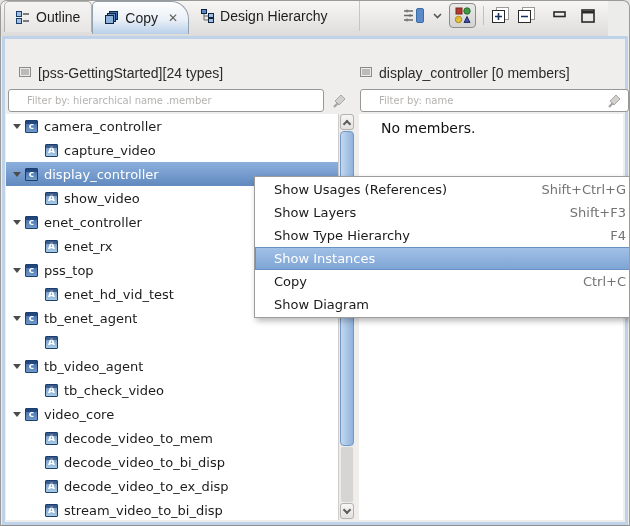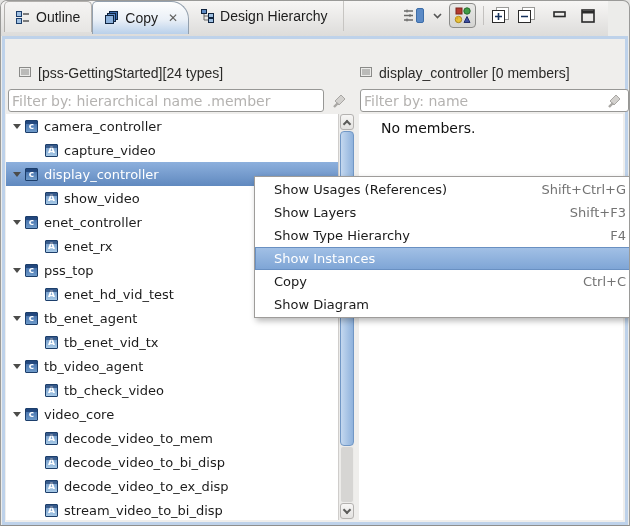--- a/index.html
+++ b/index.html
@@ -19,21 +19,21 @@
   .tab.inactive-first {
     height:31px; margin-left:3px;
     background:linear-gradient(#f5f4f3,#e7e6e4);
     border:1px solid #b2b0ad; border-bottom:none; border-radius:5px 5px 0 0;
   }
   .tab.active {
     height:33px; z-index:2; padding-right:10px;
     background:linear-gradient(#fefefe 0%, #eaf0f7 55%, #b9d0ea 100%);
     border:1px solid #93a0ae; border-bottom:none; border-radius:5px 18px 0 0;
   }
-  .tab.plain { height:30px; border-right:1px solid #c7c5c2; padding-right:16px; }
+  .tab.plain { height:30px; border-right:1px solid #c7c5c2; padding-right:32px; }
   .tab-close { font-size:12px; color:#5f5f5d; margin-left:4px; }
   .tabicon { display:inline-block; line-height:0; }
   
   .toolbar { margin-left:auto; align-self:center; display:flex; align-items:center; gap:7px; padding-right:12px; margin-top:-6px; }
   .tbtn { display:flex; align-items:center; justify-content:center; line-height:0; }
   .tbtn.pressed {
     border:1px solid #8b8b89; border-radius:4px; padding:3px 4px;
     background:linear-gradient(#e9e9e7,#d4d4d2);
   }
   .tb-sep { width:1px; height:19px; background:#c3c1bf; }
@@ -42,21 +42,21 @@
   .frame {
     position:absolute; left:1px; top:35px; width:626px; height:489px;
     border:3px solid #bed2ea; background:#efeeec;
   }
   .hdr { position:absolute; height:18px; display:flex; align-items:center; gap:7px; color:#2b2b29; font-size:14px; white-space:nowrap; }
   .hdr-l { left:18px;  top:63px; }
   .hdr-r { left:359px; top:63px; }
   .filter-input {
     position:absolute; top:88px; height:23px;
     border:1px solid #979795; border-radius:3px; background:#fff;
-    font-family:"DejaVu Sans","Liberation Sans",sans-serif; font-size:14px; color:#333; padding:0 3px; outline:none;
+    font-family:"DejaVu Sans","Liberation Sans",sans-serif; font-size:10px; color:#333; padding:0 18px; outline:none;
   }
   .filter-input::placeholder { color:#b4b2b0; opacity:1; }
   .fi-l { left:7px;  width:316px; }
   .fi-r { left:359px; width:269px; }
   .brush { position:absolute; top:91px; line-height:0; }
   .br-l { left:330px; }
   .br-r { left:605px; }
   
   .tree {
     position:absolute; left:5px; top:113px; width:348px; height:406px;
@@ -325,21 +325,20 @@
             <span class="twisty"></span>
           </span>
     <span class="node-icon">c</span>
     <span class="tree-label">tb_enet_agent</span>
   </div>
         <div class="tree-row kind-action child">
     <span class="twisty-box">
             <span class="twisty"></span>
           </span>
     <span class="node-icon">A</span>
-    <span class="tree-label">tb_enet_vid_tx</span>
   </div>
         <div class="tree-row kind-component">
     <span class="twisty-box">
             <span class="twisty"></span>
           </span>
     <span class="node-icon">c</span>
     <span class="tree-label">tb_video_agent</span>
   </div>
         <div class="tree-row kind-action child">
     <span class="twisty-box">

